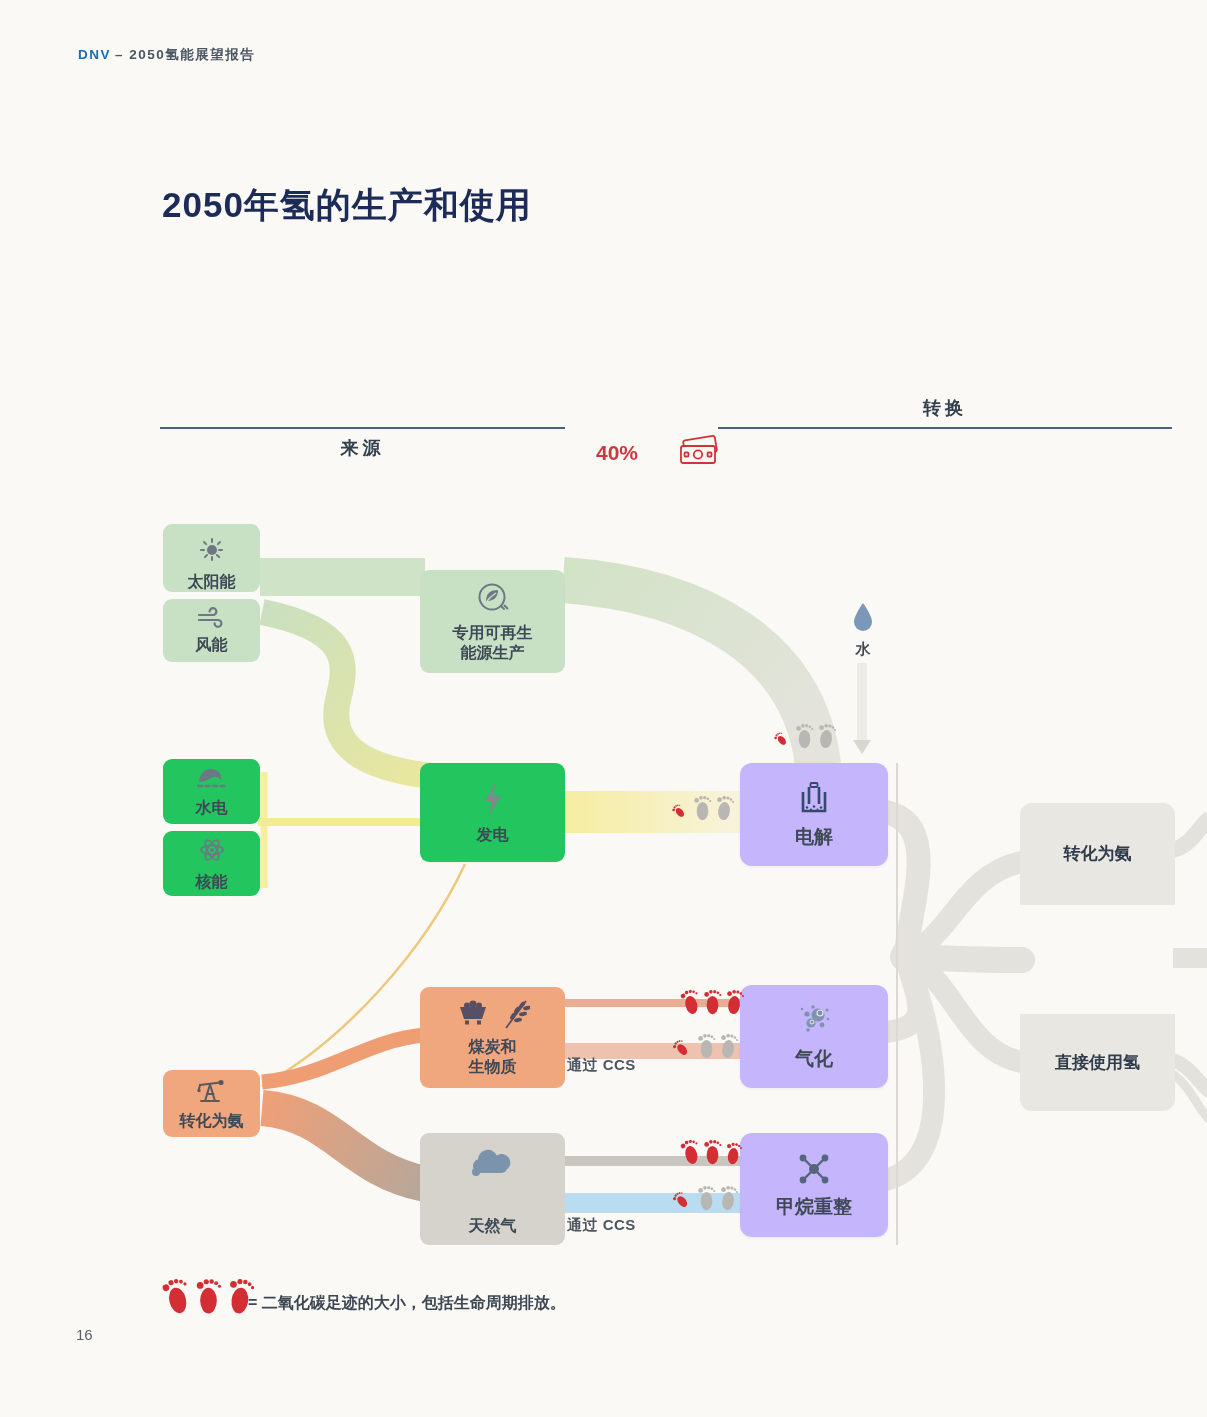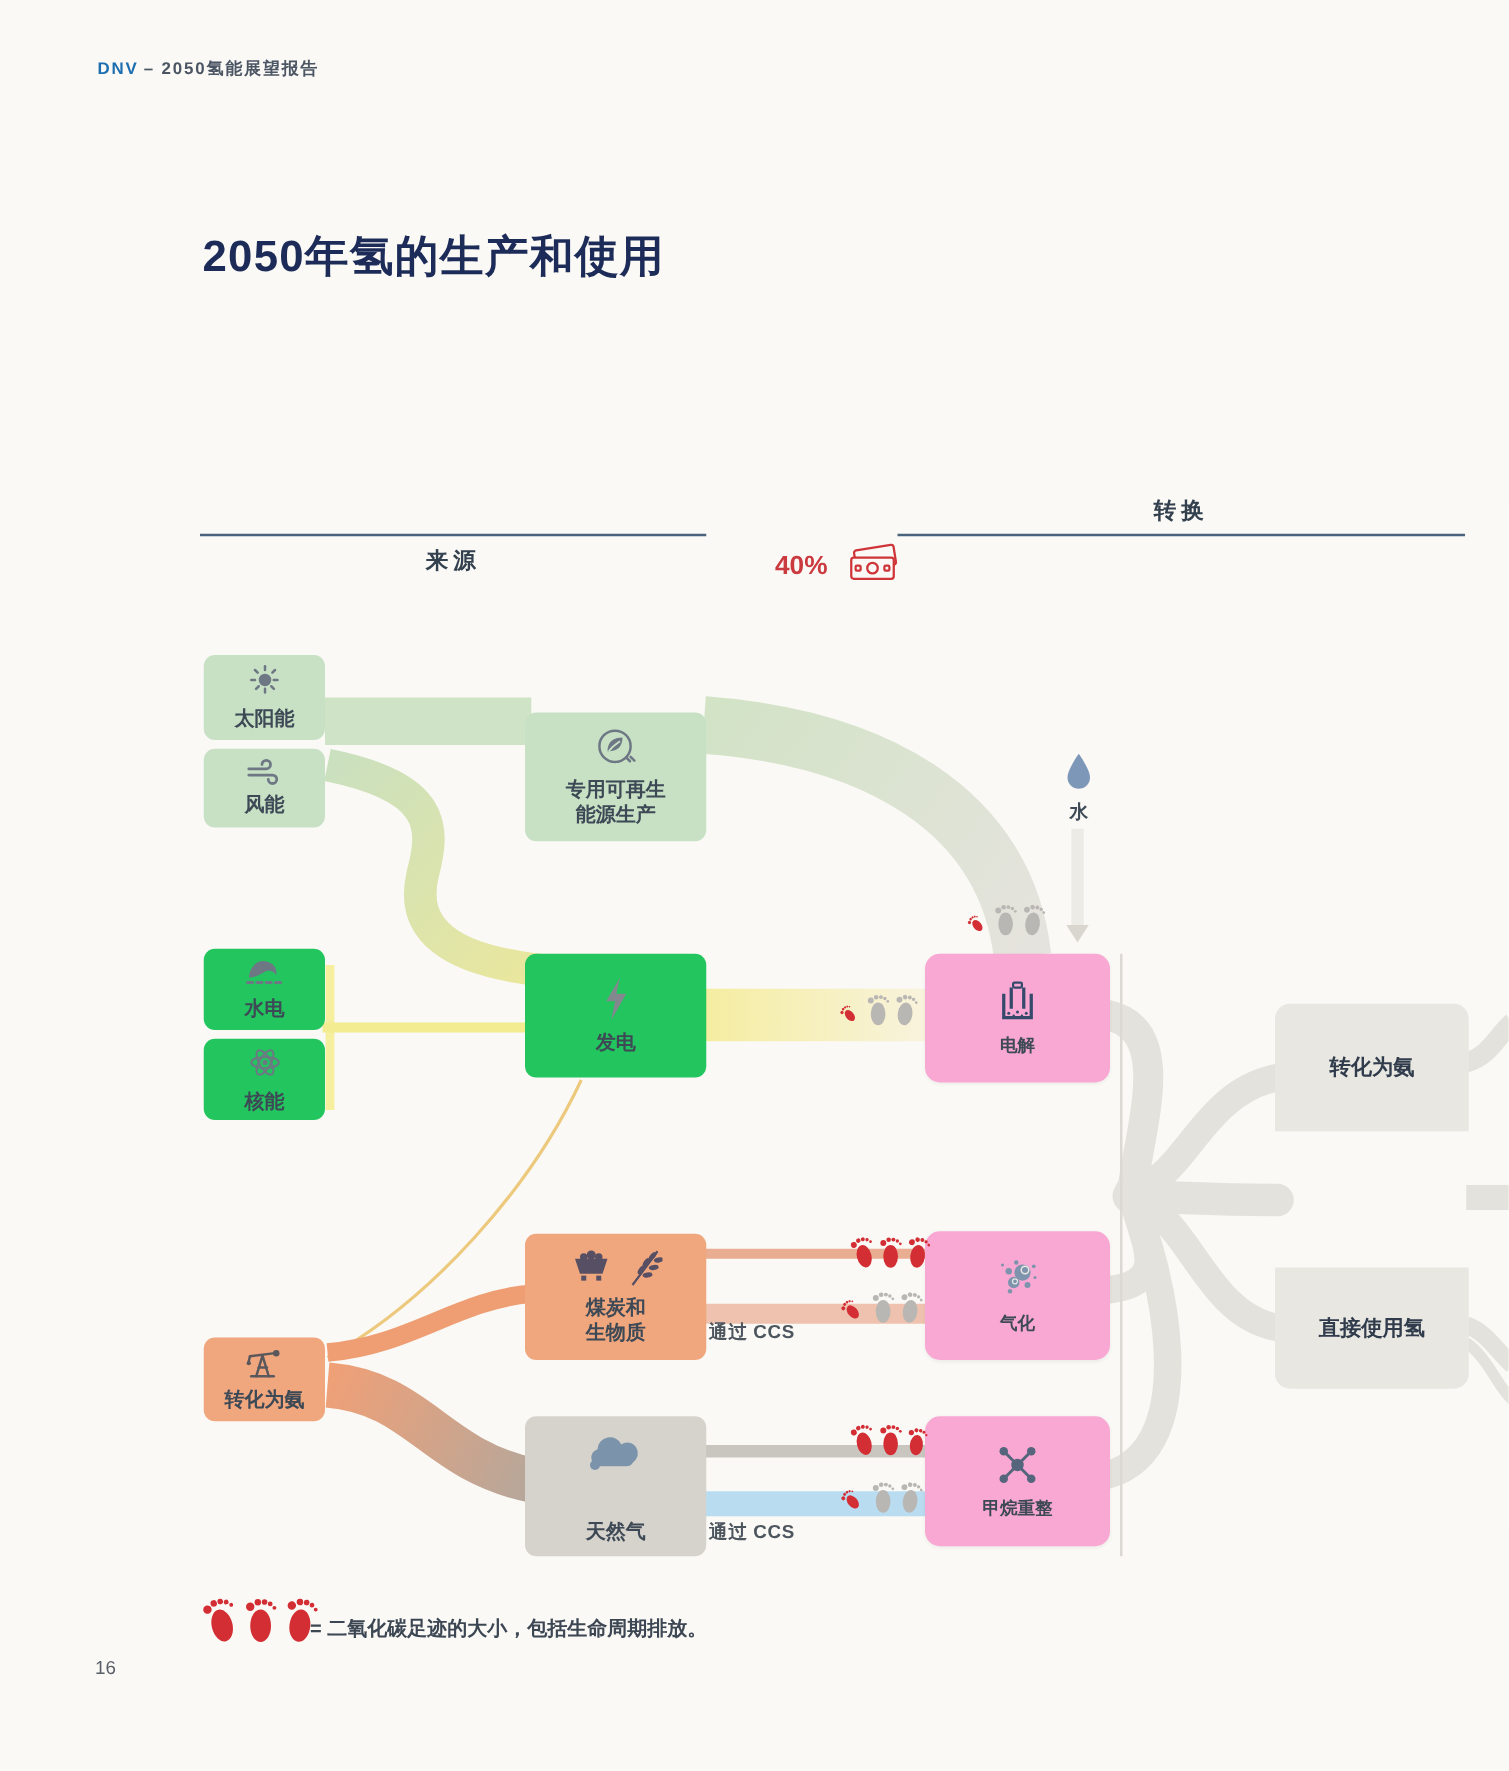--- a/index.html
+++ b/index.html
@@ -15,38 +15,38 @@
   .doc-header .brand{color:#1c6eb0; margin-right:4px;}
   .page-title{left:162px; top:182px; font-size:35px; font-weight:600; color:#1c2b58; letter-spacing:1px;}
   
   .col-label{top:396px; font-size:18px; font-weight:bold; color:#33404e; letter-spacing:4px; text-align:center;}
   .col-label.src{left:160px; width:405px;margin-top:40px;}
   .col-label.conv{left:718px; width:454px;}
   .col-line{top:427px; height:2px; background:#4a637d;}
   .col-line.src{left:160px; width:405px;}
   .col-line.conv{left:718px; width:454px;}
   
-  .pct{left:596px; top:441px; width:66px; text-align:right; font-size:21px; font-weight:600; color:#cb3a3f;}
+  .pct{left:596px; top:441px; width:66px; font-size:21px; font-weight:600; color:#cb3a3f;}
   .money{left:674px; top:434px;}
   
   .flows{left:0; top:0; z-index:0;}
   
   .node{
     position:absolute; z-index:2; border-radius:9px;
     display:flex; flex-direction:column; align-items:center; justify-content:center;
     gap:7px; font-size:16px; font-weight:600; color:#3e4956; text-align:center; line-height:1.25;
   }
   .node.green{background:#c8e1c5;}
   .node.yellow{background:#22c55e;}
   .node.orange{background:#f0a77e;}
   .node.gray{background:#d6d3cc;}
-  .node.plain{background:#f9a8d4; border-radius:12px; box-shadow:0 1px 3px rgba(60,60,50,.07); font-size:14px;}
+  .node.plain{background:#c4b5fd; border-radius:12px; box-shadow:0 1px 3px rgba(60,60,50,.07); font-size:19px;}
   .node.out{background:#e8e7e2; font-size:17px; color:#303c4c; z-index:2;}
   
-  .n-solar{left:163px; top:524px; width:97px; height:68px;}
+  .n-solar{left:163px; top:524px; width:97px; height:68px;justify-content:flex-end;}
   .n-wind{left:163px; top:599px; width:97px; height:63px;}
   .n-hydro{left:163px; top:759px; width:97px; height:65px;}
   .n-nuclear{left:163px; top:831px; width:97px; height:65px;}
   .n-fossil{left:163px; top:1070px; width:97px; height:67px;}
   
   .n-dedicated{left:420px; top:530px; width:145px; height:103px;margin-top:40px;}
   .n-power{left:420px; top:763px; width:145px; height:99px;}
   .n-coal{left:420px; top:987px; width:145px; height:101px;}
   .n-gas{left:420px; top:1133px; width:145px; height:112px;gap:37px;}
   

